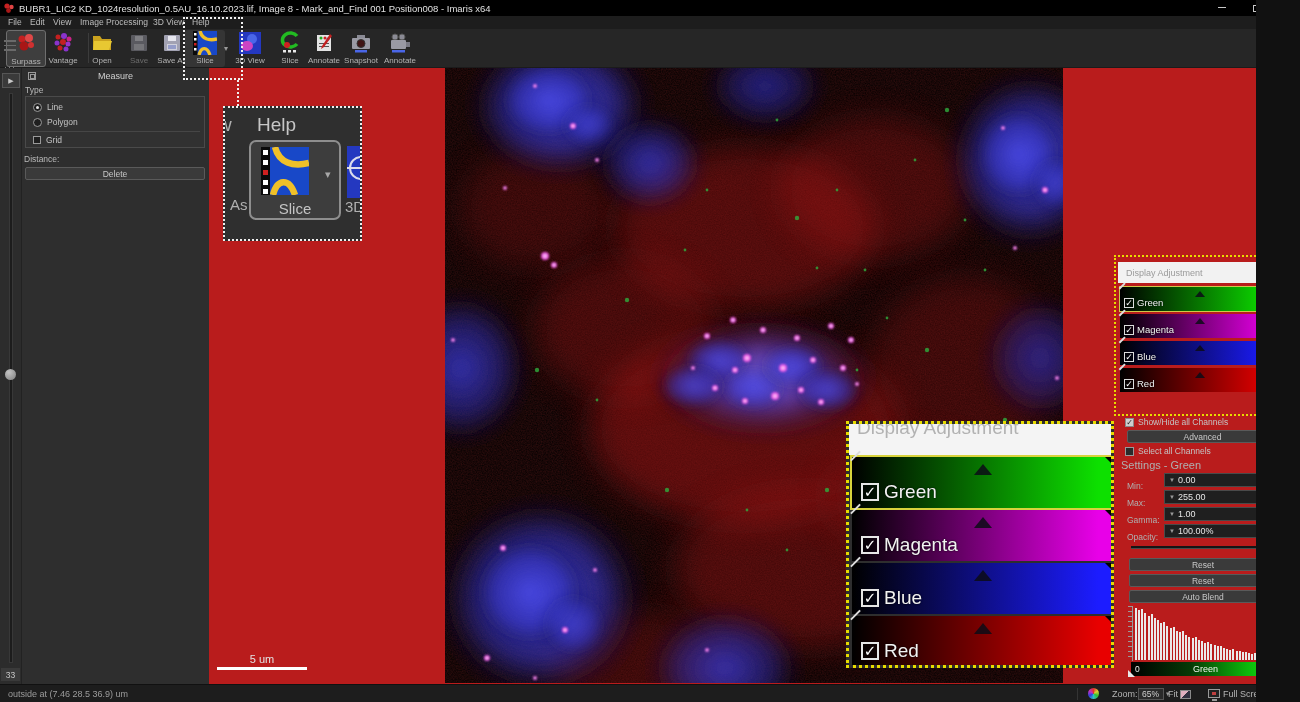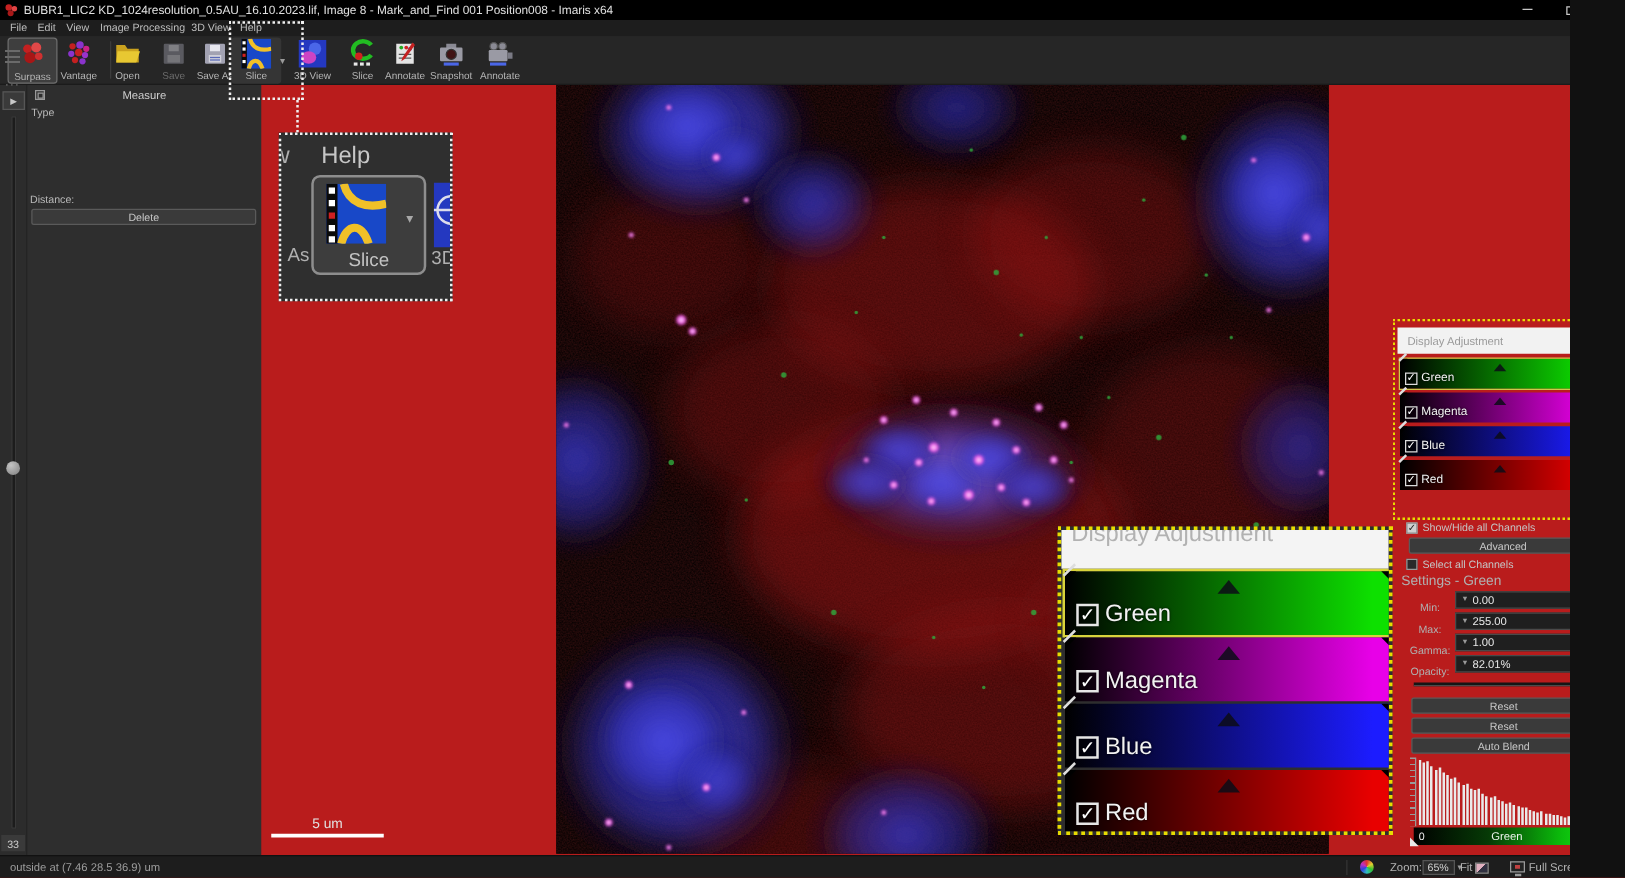--- a/index.html
+++ b/index.html
@@ -111,21 +111,21 @@
   .ch-bar.big .ch-label{font-size:19px;margin-left:5px;}
 
   
   .crow{position:absolute;display:flex;align-items:center;gap:4px;color:#c4c4c4;font-size:8.5px;}
   .cb-light{width:9px;height:9px;background:#cfcfcf;border:1px solid #8a8a8a;color:#222;font-size:8px;display:flex;align-items:center;justify-content:center;line-height:9px;}
   .cb-empty{width:9px;height:9px;background:#2a2a2a;border:1px solid #9a9a9a;}
   .advanced-btn{position:absolute;left:1127px;top:430px;width:151px;height:13px;}
   .settings-lbl{position:absolute;left:1121px;top:459px;font-size:11px;color:#b0b0b0;}
   .params{position:absolute;left:1127px;top:473px;width:150px;}
   .p-row{display:flex;align-items:center;height:14px;margin-bottom:3px;}
-  .p-label{width:34px;text-align:center;font-size:8.5px;color:#b0b0b0;margin-right:3px;margin-top:12px;}
+  .p-label{width:34px;text-align:left;font-size:8.5px;color:#b0b0b0;margin-right:3px;margin-top:12px;}
   .p-field{flex:1;height:14px;background:#1f1f1f;border:1px solid #4a4a4a;display:flex;align-items:center;}
   .p-dd{font-size:6px;color:#999;margin:0 3px 0 4px;}
   .p-val{flex:1;font-size:9px;color:#e6e6e6;}
   .p-up{font-size:6px;color:#999;margin-right:3px;}
   .slider-track{position:absolute;left:1131px;top:546px;width:141px;height:3px;background:#151515;border-bottom:1px solid #4a4a4a;}
   .slider-handle{position:absolute;left:1258px;top:541px;width:11px;height:11px;border-radius:50%;background:radial-gradient(circle at 35% 30%,#cdcdcd,#7e7e7e);}
   .reset-btn{position:absolute;left:1129px;top:558px;width:148px;height:13px;}
   .auto-btn{position:absolute;left:1129px;top:574px;width:148px;height:13px;}
   .autoblend-btn{position:absolute;left:1129px;top:590px;width:148px;height:13px;}
   .haxis{position:absolute;left:1128px;top:606px;width:4px;height:55px;background:repeating-linear-gradient(180deg,#9a9a9a 0 1px,transparent 1px 5px);}
@@ -322,20 +322,35 @@
     <div class="lhandle"></div>
     <div class="lvalue">33</div>
   </div>
 
   <div class="lpanel">
     <div class="lp-head">
       <span class="undock"></span>
       <span class="lp-title">Measure</span>
     </div>
     <span class="lbl" style="left:3px;top:17px">Type</span>
+    <div class="groupbox">
+      <div class="opt-row" style="top:5px">
+        <span class="radio on"></span>
+        <span>Line</span>
+      </div>
+      <div class="opt-row" style="top:20px">
+        <span class="radio"></span>
+        <span>Polygon</span>
+      </div>
+      <div class="gdiv"></div>
+      <div class="opt-row" style="top:38px">
+        <span class="gcheck"></span>
+        <span>Grid</span>
+      </div>
+    </div>
     <span class="lbl" style="left:2px;top:86px">Distance:</span>
     <div class="btn delete-btn">Delete</div>
   </div>
 
   <div class="viewport">
     <div class="micro" id="micro-svg"><svg width="618" height="615" viewBox="0 0 618 615" xmlns="http://www.w3.org/2000/svg">
           <defs>
             <radialGradient id="g0">
               <stop offset="0%" stop-color="#2a2aa8" stop-opacity="0.8"></stop>
               <stop offset="60%" stop-color="#20208a" stop-opacity="0.45"></stop>
@@ -599,21 +614,21 @@
         <span class="p-field">
           <span class="p-dd">▼</span>
           <span class="p-val">1.00</span>
           <span class="p-up">▲</span>
         </span>
       </div>
       <div class="p-row">
         <span class="p-label">Opacity:</span>
         <span class="p-field">
           <span class="p-dd">▼</span>
-          <span class="p-val">82.01%</span>
+          <span class="p-val">100.00%</span>
           <span class="p-up">▲</span>
         </span>
       </div>
     </div>
   <div class="slider-track"></div>
   <div class="slider-handle"></div>
   <div class="btn reset-btn">Reset</div>
   <div class="btn auto-btn">Reset</div>
   <div class="btn autoblend-btn">Auto Blend</div>
   <div class="haxis"></div>

